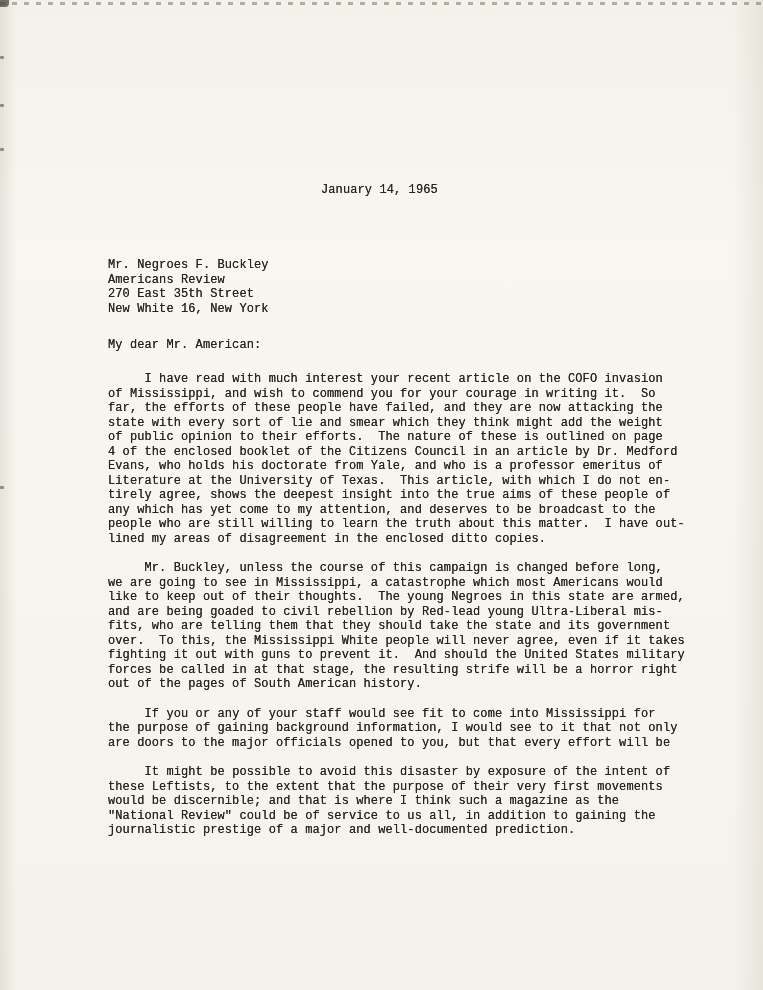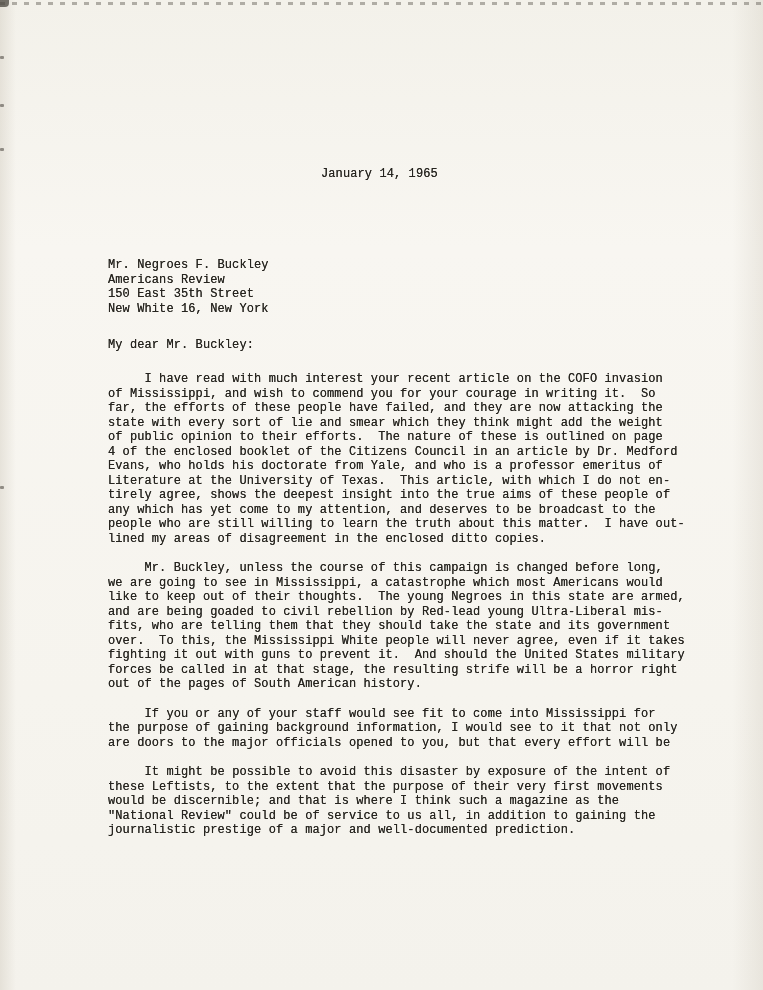--- a/index.html
+++ b/index.html
@@ -20,21 +20,21 @@
       linear-gradient(180deg, #f3f1ea 0%, #f8f6f1 25%, #f6f4ee 70%, #f4f2ec 100%);
   }
   .ink {
     color: #26241f;
     text-shadow: 0 0 0.6px rgba(38, 36, 31, 0.85);
     font-size: 12px;
     line-height: 14.5px;
     letter-spacing: 0.1px;
     white-space: pre-wrap;
   }
-  .date { position: absolute; left: 321px; top: 167px; text-align: right; }
+  .date { position: absolute; left: 321px; top: 183px; text-align: right; }
   .address { position: absolute; left: 108px; top: 258px; }
   .salutation { position: absolute; left: 108px; top: 338px; }
   .body-text { position: absolute; left: 108px; top: 372px; width: 594px; }
   .para { margin: 0 0 15px 0; }
 
   
   .top-edge {
     position: absolute; left: 0; top: 2px; width: 100%; height: 3px;
     background: repeating-linear-gradient(90deg, #6b675f 0 5px, transparent 5px 12px);
     opacity: 0.5;
@@ -59,25 +59,25 @@
   <div class="edge-tick" style="top:56px"></div>
   <div class="edge-tick" style="top:104px"></div>
   <div class="edge-tick" style="top:148px"></div>
   <div class="edge-tick" style="top:486px"></div>
 
   <div class="ink date">January 14, 1965</div>
 
   <div class="address">
     <div class="ink">Mr. Negroes F. Buckley</div>
     <div class="ink">Americans Review</div>
-    <div class="ink">150 East 35th Street</div>
+    <div class="ink">270 East 35th Street</div>
     <div class="ink">New White 16, New York</div>
   </div>
 
-  <div class="ink salutation">My dear Mr. Buckley:</div>
+  <div class="ink salutation">My dear Mr. American:</div>
 
   <div class="body-text">
     <div class="ink para">     I have read with much interest your recent article on the COFO invasion
 of Mississippi, and wish to commend you for your courage in writing it.  So
 far, the efforts of these people have failed, and they are now attacking the
 state with every sort of lie and smear which they think might add the weight
 of public opinion to their efforts.  The nature of these is outlined on page
 4 of the enclosed booklet of the Citizens Council in an article by Dr. Medford
 Evans, who holds his doctorate from Yale, and who is a professor emeritus of
 Literature at the University of Texas.  This article, with which I do not en-

